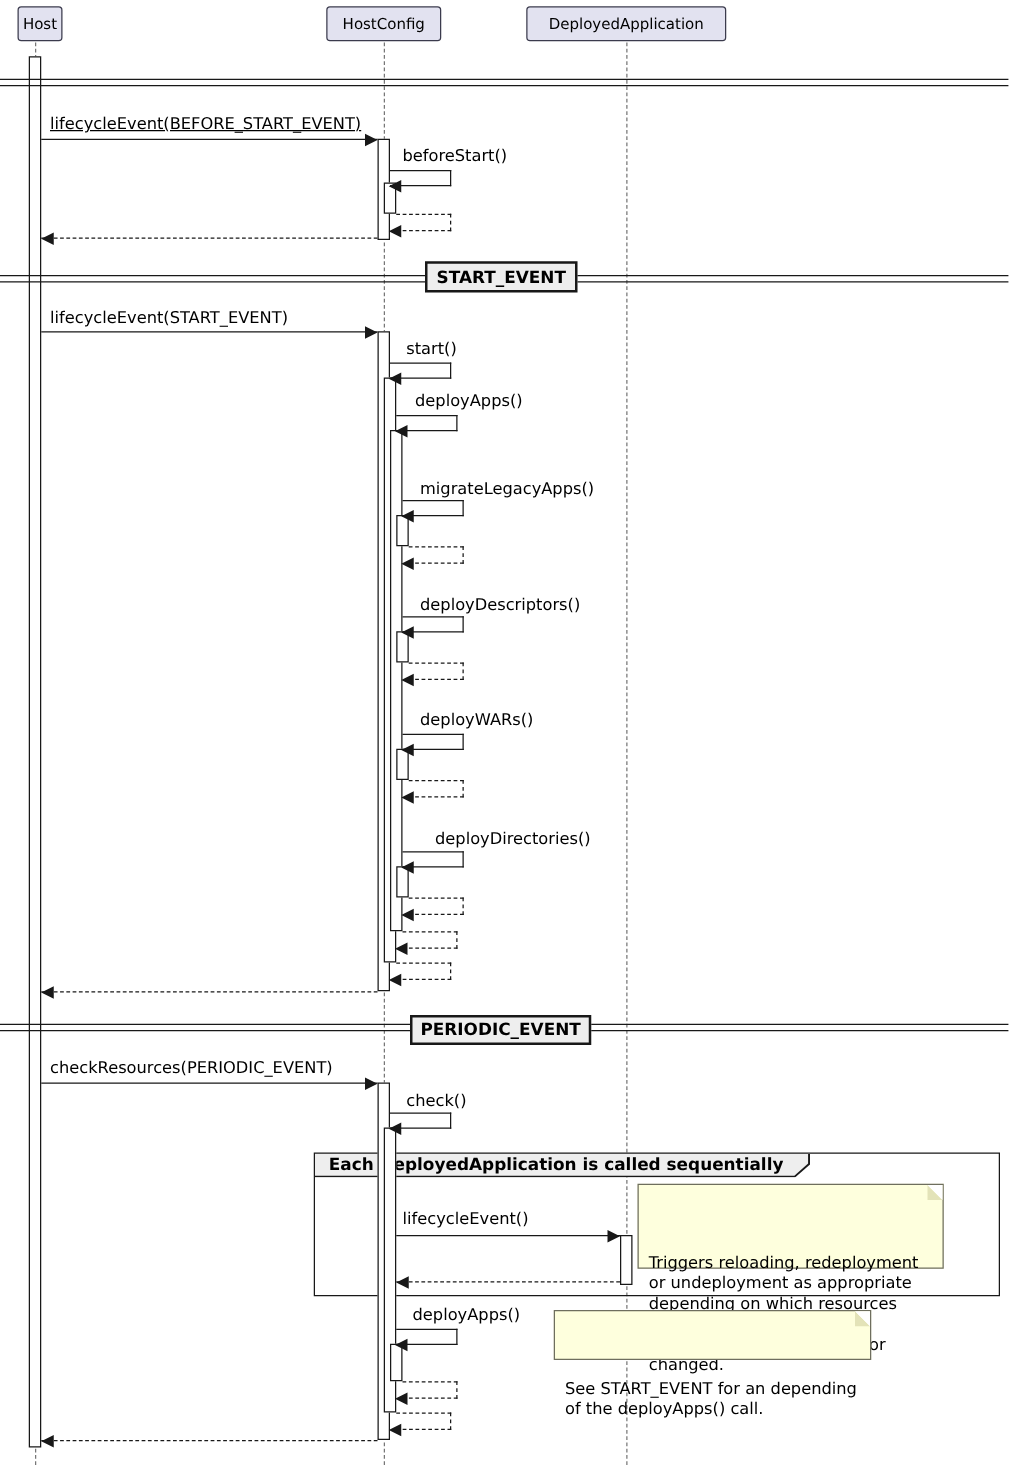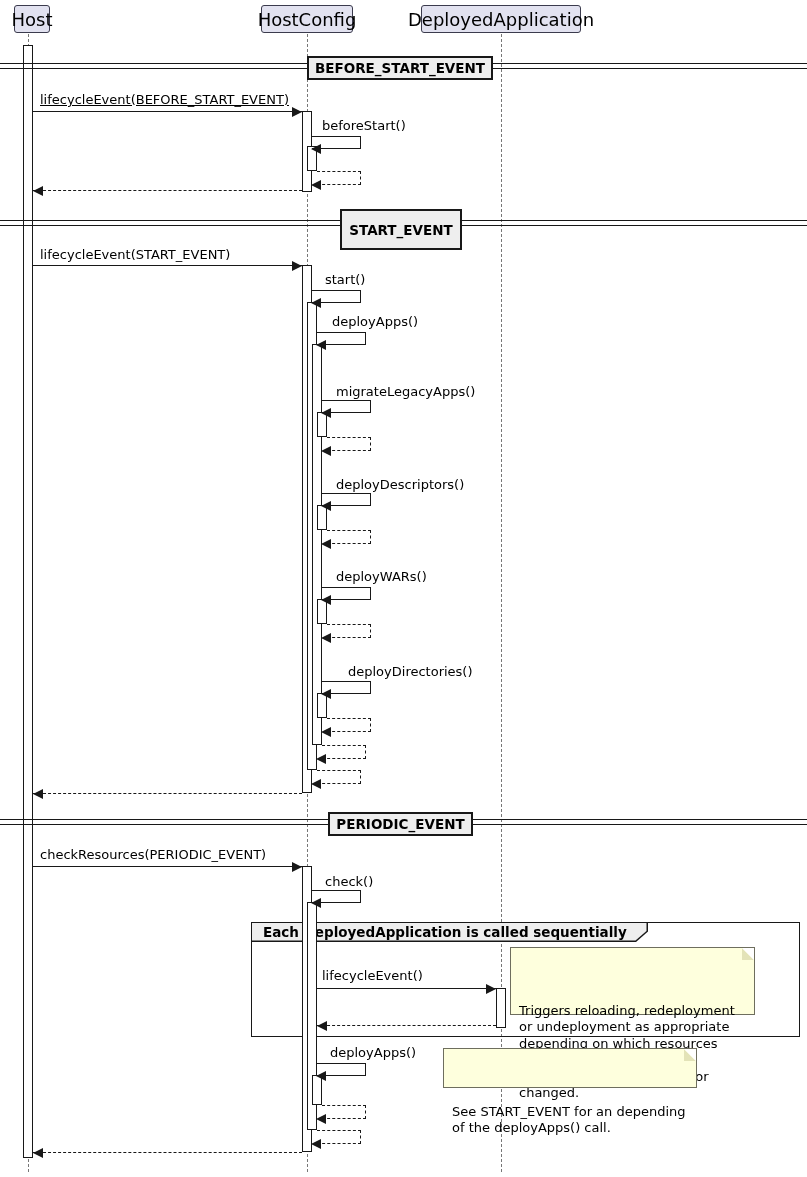--- a/index.html
+++ b/index.html
@@ -5,21 +5,21 @@
   html,body{margin:0;padding:0;background:#fff;}
   #canvas{position:relative;width:807px;height:1177px;background:#fff;overflow:hidden;
           font-family:"DejaVu Sans",sans-serif;color:#000;}
 
   
   .lifeline{position:absolute;top:34px;width:0;border-left:1px dashed #777;z-index:1;}
 
   
   .pbox{position:absolute;top:5px;height:28px;background:#E2E2F0;border:1px solid #3b3b4d;
         border-radius:3px;box-sizing:border-box;display:flex;align-items:center;justify-content:center;
-        font-size:18px;z-index:6;}
+        font-size:12px;z-index:6;}
 
   
   .act{position:absolute;width:10px;background:#fff;border:1px solid #181818;box-sizing:border-box;z-index:3;}
 
   
   .arrow{position:absolute;height:0;border-top:1px solid #181818;z-index:4;}
   .arrow.dash{border-top-style:dashed;}
   .tri-r{position:absolute;width:0;height:0;border-top:5px solid transparent;border-bottom:5px solid transparent;
          border-left:10px solid #181818;right:0;top:-5px;}
   .tri-l{position:absolute;width:0;height:0;border-top:5px solid transparent;border-bottom:5px solid transparent;
@@ -81,44 +81,41 @@
   <div class="act" style="left:317px;top:505px;height:25px;"></div>
   <div class="act" style="left:317px;top:599px;height:25px;"></div>
   <div class="act" style="left:317px;top:693px;height:25px;"></div>
   <div class="act" style="left:302px;top:866px;height:286px;"></div>
   <div class="act" style="left:307px;top:902px;height:228px;"></div>
   <div class="act" style="left:312px;top:1075px;height:30px;"></div>
   <div class="act" style="left:496px;top:988px;height:40px;"></div>
 
   <div class="divline" style="top:63px;"></div>
   <div class="divline" style="top:68px;"></div>
-  <div class="divbox" style="left:307px;top:56px;width:186px;height:24px;">
-    <span>BEFORE_START_EVENT</span>
-  </div>
 
   <div class="lbl" style="left:40px;top:92px;text-decoration:underline;">lifecycleEvent(BEFORE_START_EVENT)</div>
   <div class="arrow" style="left:33px;top:111px;width:269px;">
       <span class="tri-r"></span>
     </div>
 
   <div class="lbl" style="left:322px;top:118px;text-align:right;">beforeStart()</div>
   <div class="selfc" style="left:312px;top:136px;">
       <span class="tip"></span>
     </div>
   <div class="selfc dash" style="left:317px;top:171px;">
       <span class="tip"></span>
     </div>
 
   <div class="arrow dash" style="left:33px;top:190px;width:269px;">
       <span class="tri-l"></span>
     </div>
 
   <div class="divline" style="top:220px;"></div>
   <div class="divline" style="top:225px;"></div>
-  <div class="divbox" style="left:340px;top:209px;width:122px;height:41px;">
+  <div class="divbox" style="left:340px;top:209px;width:122px;height:25px;">
     <span>START_EVENT</span>
   </div>
 
   <div class="lbl" style="left:40px;top:247px;">lifecycleEvent(START_EVENT)</div>
   <div class="arrow" style="left:33px;top:265px;width:269px;">
       <span class="tri-r"></span>
     </div>
 
   <div class="lbl" style="left:325px;top:272px;">start()</div>
   <div class="selfc" style="left:312px;top:290px;">

